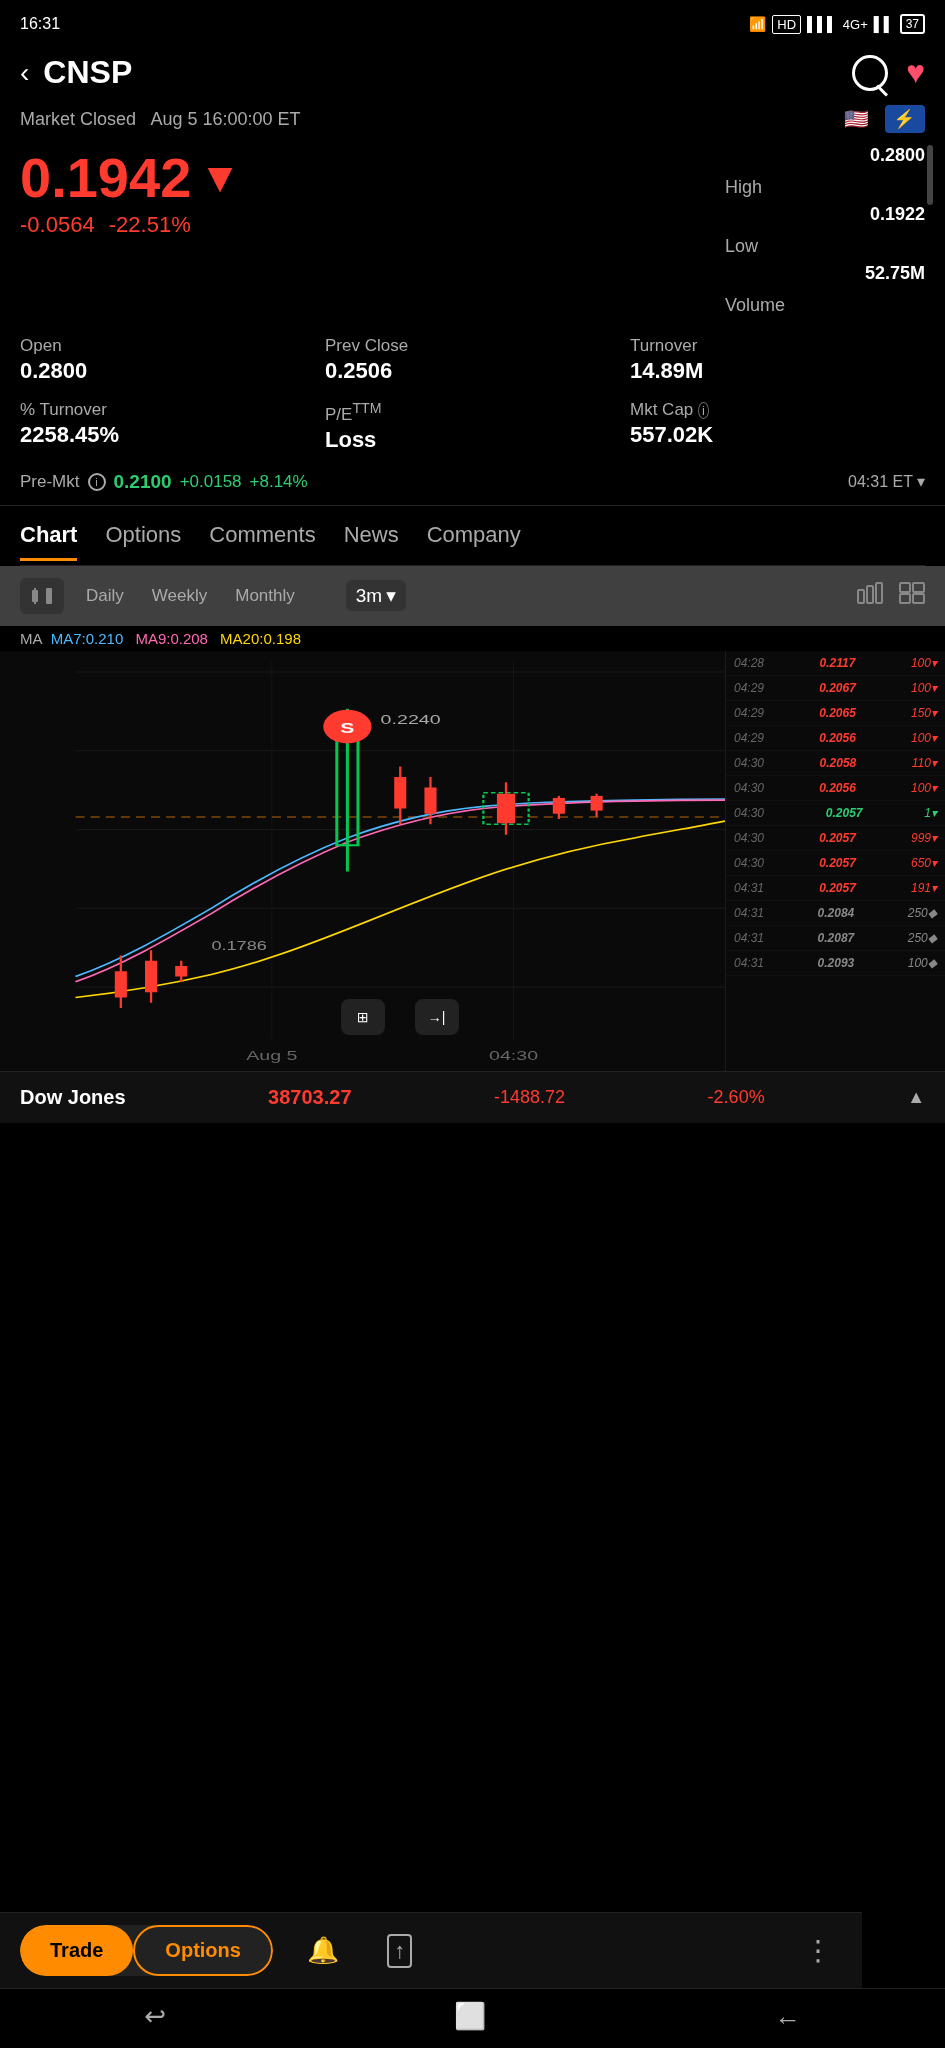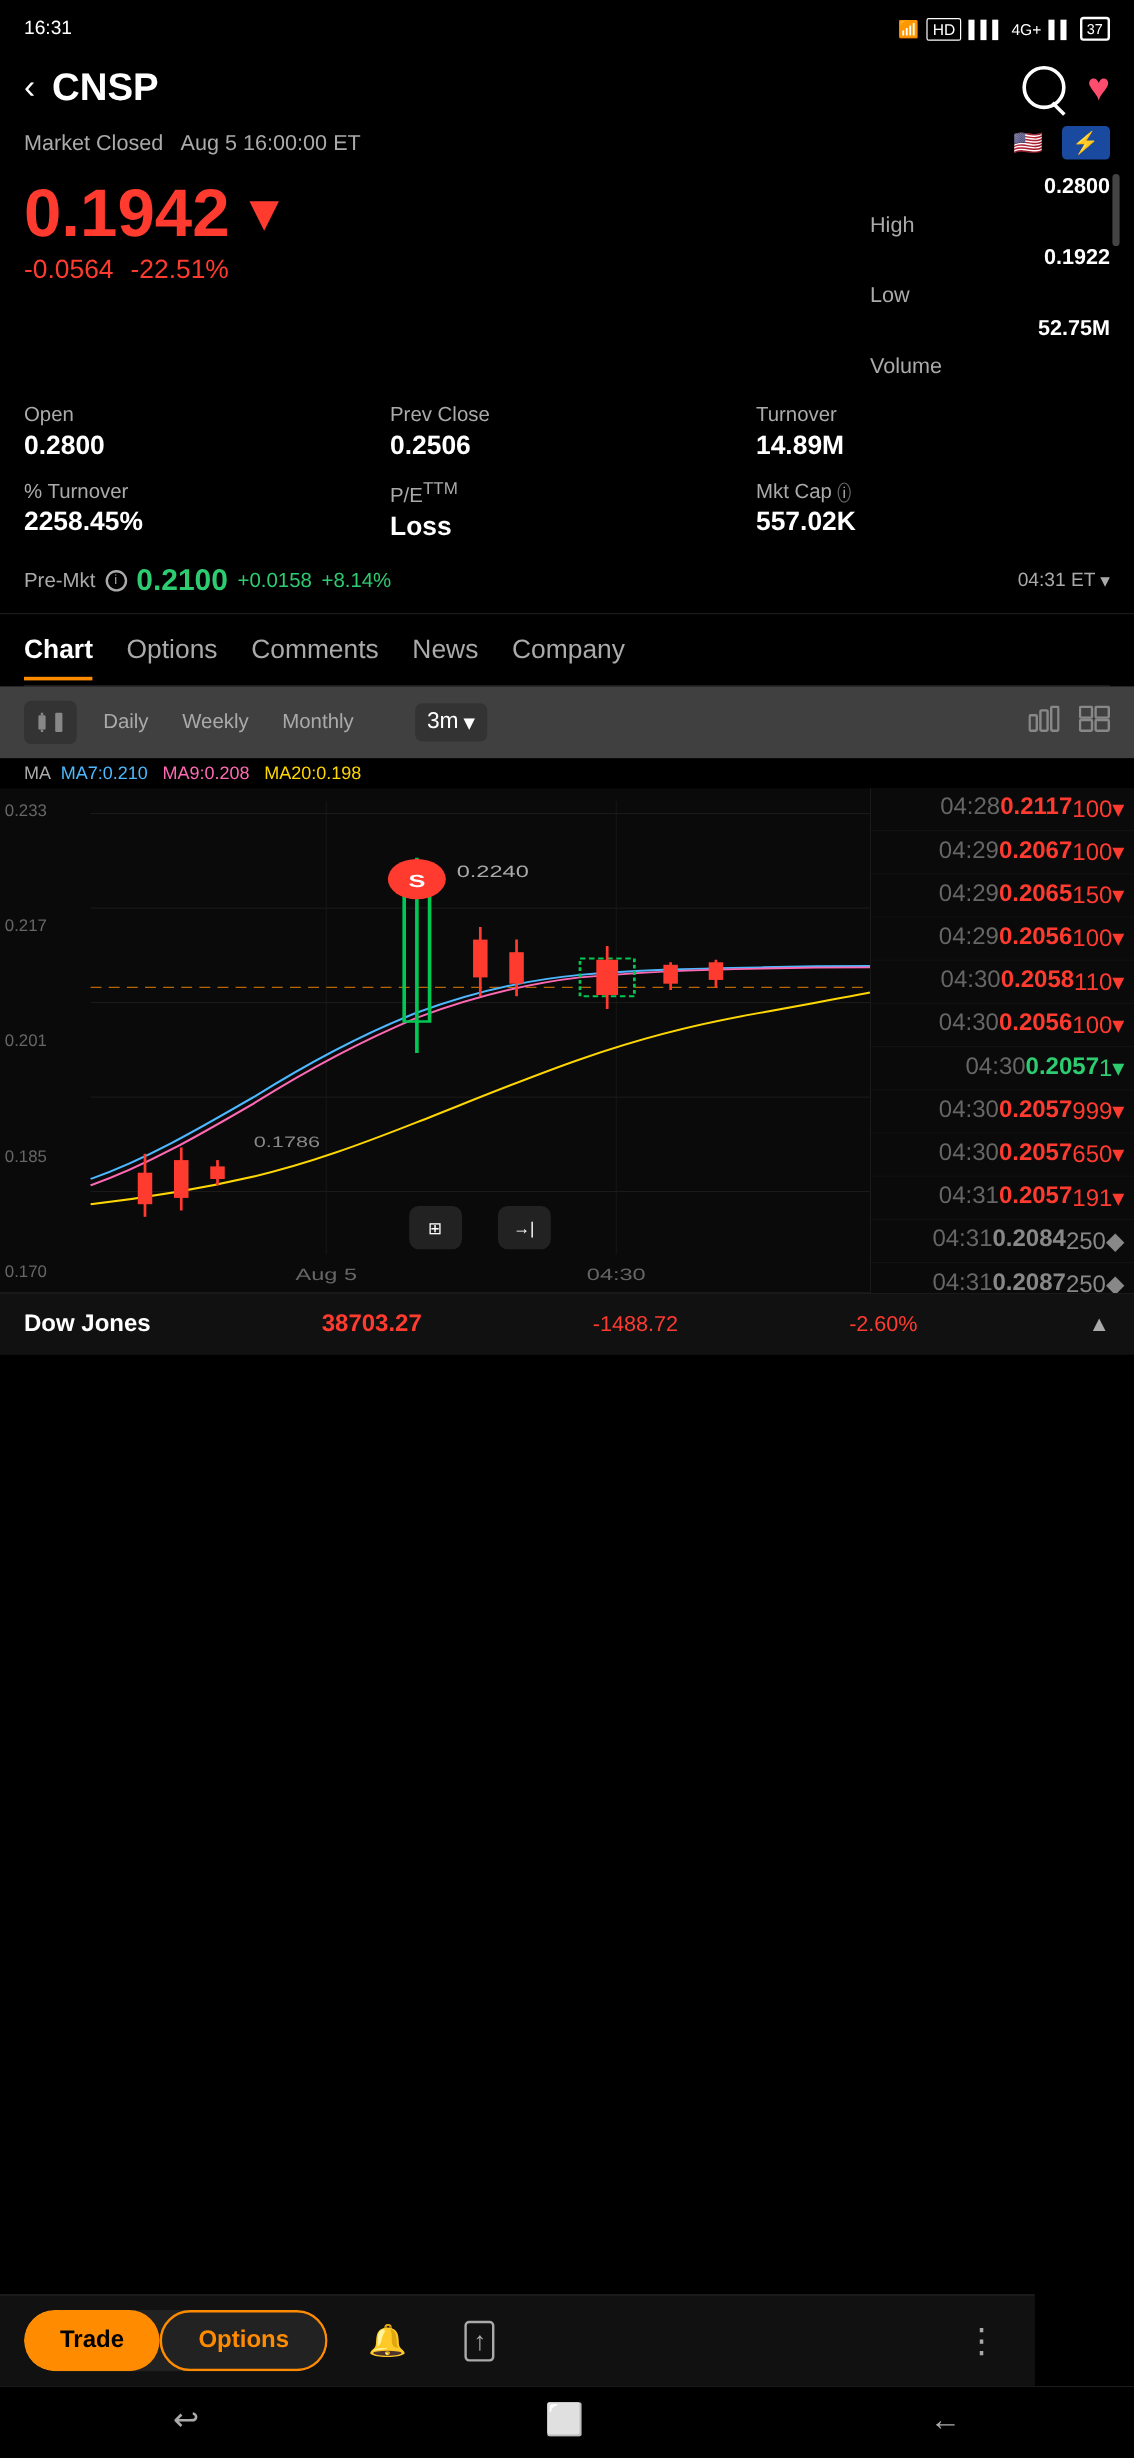--- a/index.html
+++ b/index.html
@@ -219,21 +219,21 @@
       border-radius: 50%;
       display: flex;
       align-items: center;
       justify-content: center;
       font-size: 11px;
       color: #aaa;
       cursor: pointer;
     }
     .premarket-price {
       color: #2ecc71;
-      font-size: 25px;
+      font-size: 19px;
       font-weight: 600;
     }
     .premarket-change {
       color: #2ecc71;
       font-size: 17px;
     }
     .premarket-right {
       display: flex;
       align-items: center;
       gap: 4px;
@@ -391,24 +391,25 @@
 
     
     .trade-list {
       width: 220px;
       overflow-y: auto;
       background: #0a0a0a;
       border-left: 1px solid #1a1a1a;
     }
     .trade-row {
       display: flex;
-      justify-content: flex-end;
+      justify-content: space-between;
       padding: 5px 8px;
-      font-size: 20px;
+      font-size: 12px;
       border-bottom: 1px solid #111;
+      font-style: italic;
     }
     .trade-time { color: #666; }
     .trade-price { color: #2ecc71; font-weight: 600; }
     .trade-vol { color: #aaa; }
     .trade-red { color: #ff3b30 !important; }
     .trade-gray { color: #888 !important; }
 
     
     .dow-jones-row {
       display: flex;
@@ -655,27 +656,20 @@
 
 <div class="ma-row">
   <span class="ma-label">MA</span>
   <span class="ma-blue">MA7:0.210</span>
   <span class="ma-pink">MA9:0.208</span>
   <span class="ma-yellow">MA20:0.198</span>
 </div>
 
 <div class="chart-area">
   <div class="chart-canvas">
-    <div class="chart-y-labels">
-      <span>0.233</span>
-      <span>0.217</span>
-      <span>0.201</span>
-      <span>0.185</span>
-      <span>0.170</span>
-    </div>
     <svg class="chart-svg" viewBox="0 0 480 400" preserveAspectRatio="none">
 
       <line x1="50" y1="20" x2="480" y2="20" stroke="#222" stroke-width="0.5"></line>
       <line x1="50" y1="95" x2="480" y2="95" stroke="#222" stroke-width="0.5"></line>
       <line x1="50" y1="170" x2="480" y2="170" stroke="#222" stroke-width="0.5"></line>
       <line x1="50" y1="245" x2="480" y2="245" stroke="#222" stroke-width="0.5"></line>
       <line x1="50" y1="320" x2="480" y2="320" stroke="#222" stroke-width="0.5"></line>
 
       <line x1="180" y1="10" x2="180" y2="370" stroke="#1a1a1a" stroke-width="0.5"></line>
       <line x1="340" y1="10" x2="340" y2="370" stroke="#1a1a1a" stroke-width="0.5"></line>

